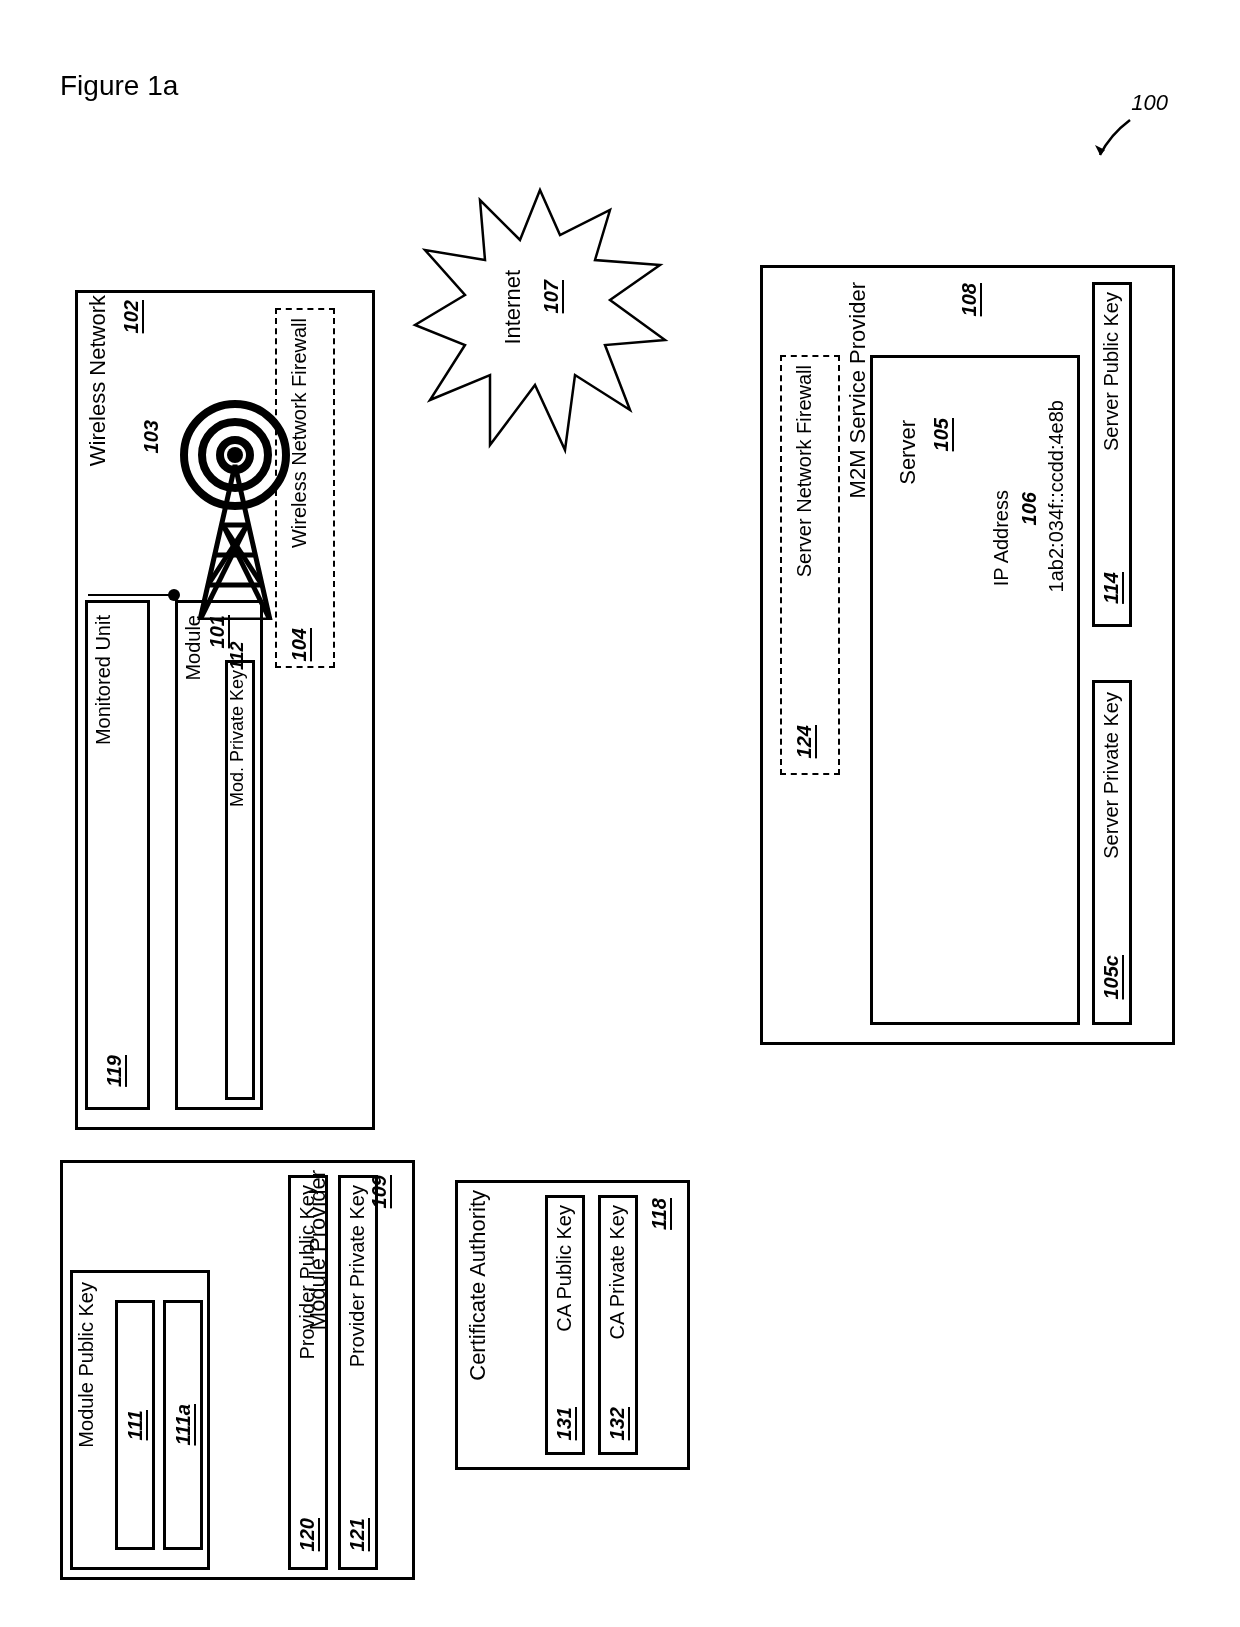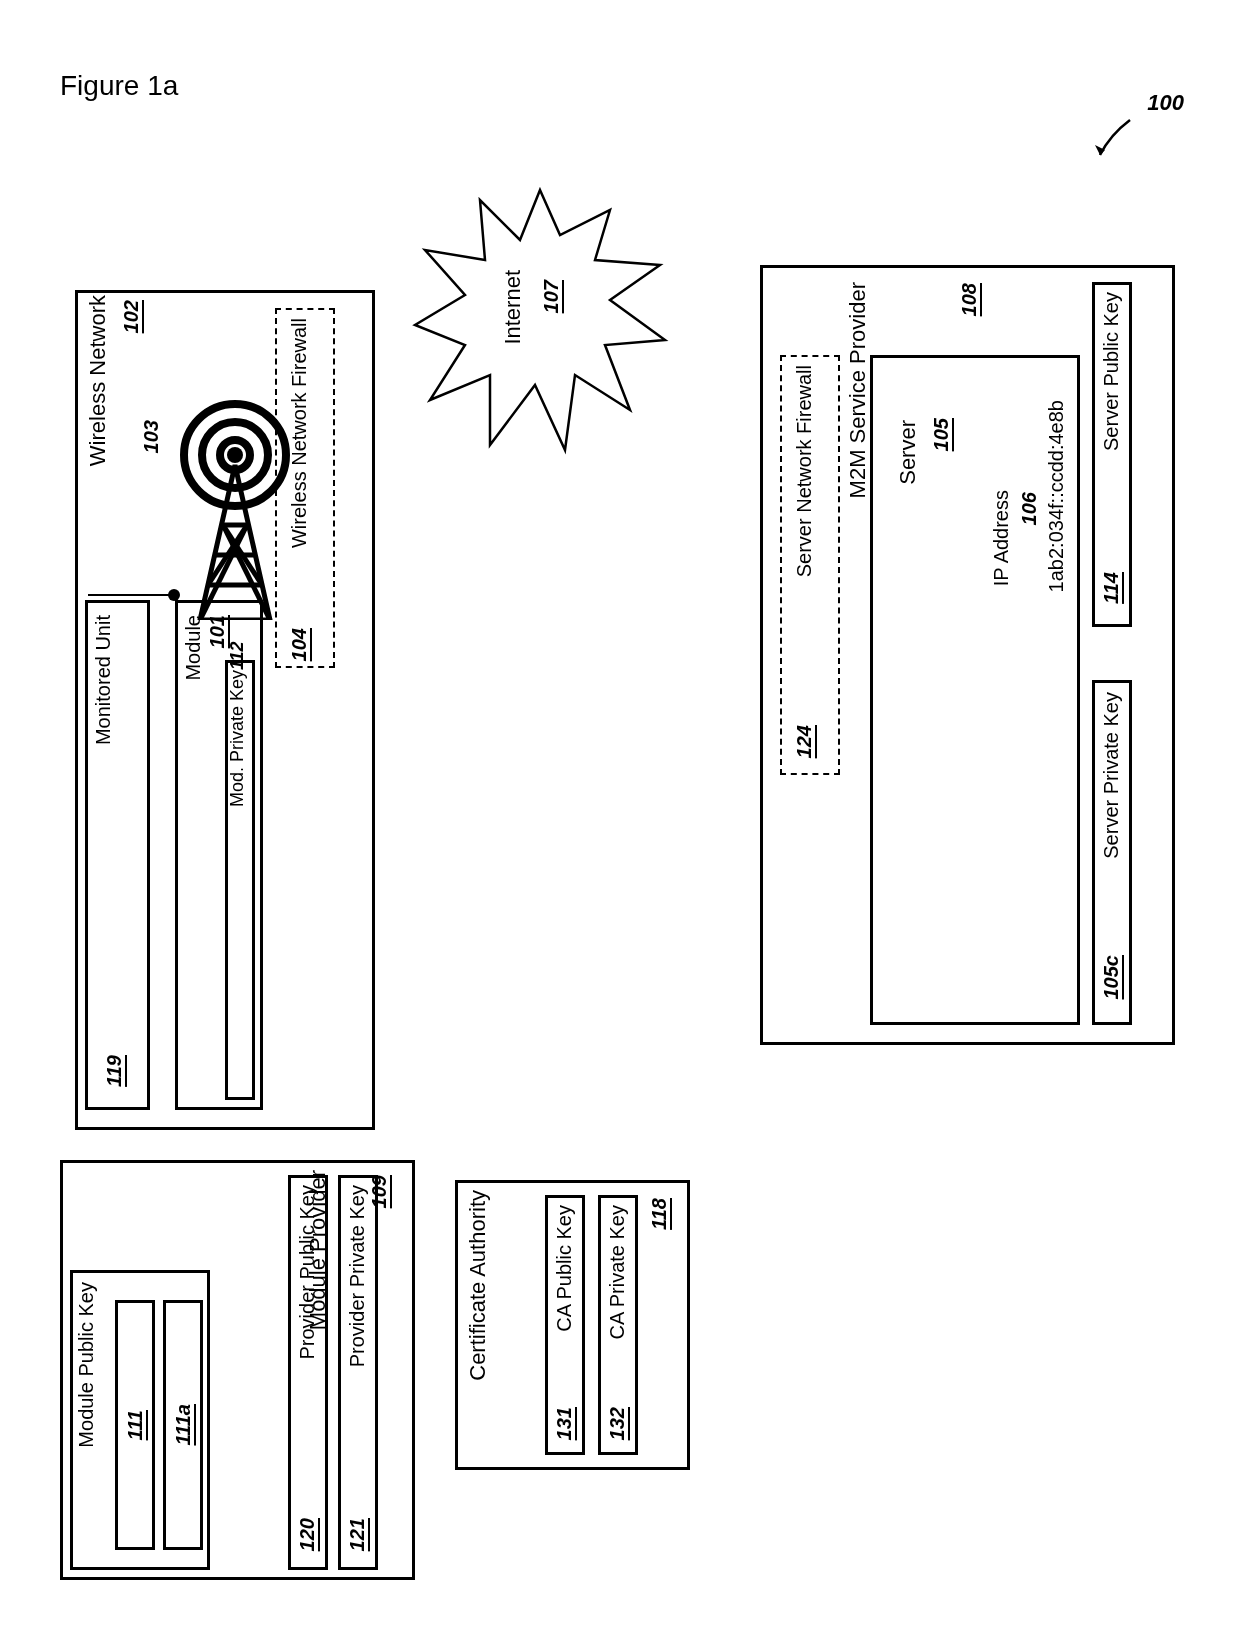--- a/index.html
+++ b/index.html
@@ -1,19 +1,19 @@
 <!DOCTYPE html>
 <html><head>
   <meta charset="utf-8">
   <style>
     * { box-sizing: border-box; margin: 0; padding: 0; }
     body { font-family: Arial, Helvetica, sans-serif; width: 1240px; height: 1627px; position: relative; background: #fff; }
     
     .figure-title { position: absolute; top: 70px; left: 60px; font-size: 28px; }
-    .ref-100 { position: absolute; top: 90px; right: 56px; font-size: 22px; font-style: italic; font-weight: bold; }
+    .ref-100 { position: absolute; top: 90px; right: 72px; font-size: 22px; font-style: italic; font-weight: normal; }
     .arrow-100 { position: absolute; top: 115px; right: 100px; }
 
     
     .wireless-network-box { position: absolute; top: 290px; left: 75px; width: 300px; height: 840px; border: 3px solid #000; }
     .wireless-network-label { position: absolute; top: 295px; left: 85px; writing-mode: vertical-rl; transform: rotate(180deg); font-size: 22px; text-align: center;}
     .ref-102 { position: absolute; top: 300px; left: 120px; writing-mode: vertical-rl; transform: rotate(180deg); font-size: 20px; font-weight: bold; font-style: italic; text-decoration: underline;}
     
     .ref-103 { position: absolute; top: 420px; left: 140px; writing-mode: vertical-rl; transform: rotate(180deg); font-size: 20px; font-weight: bold; font-style: italic; }
     
     

